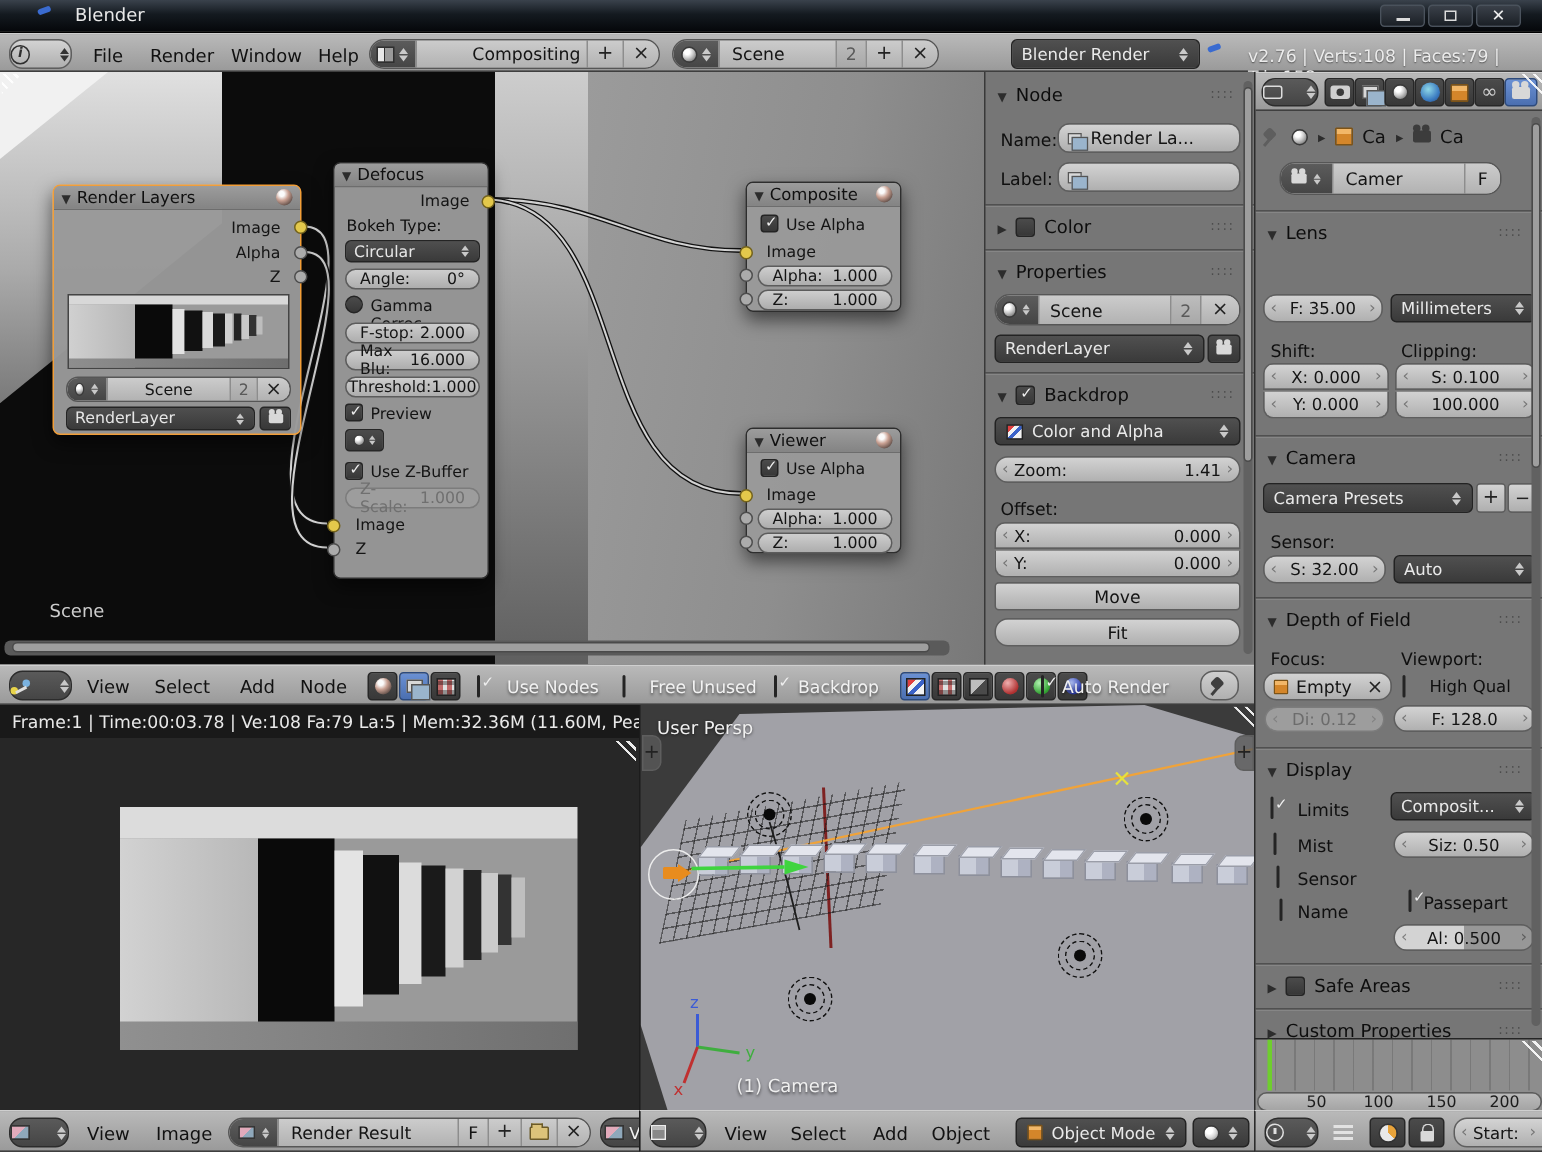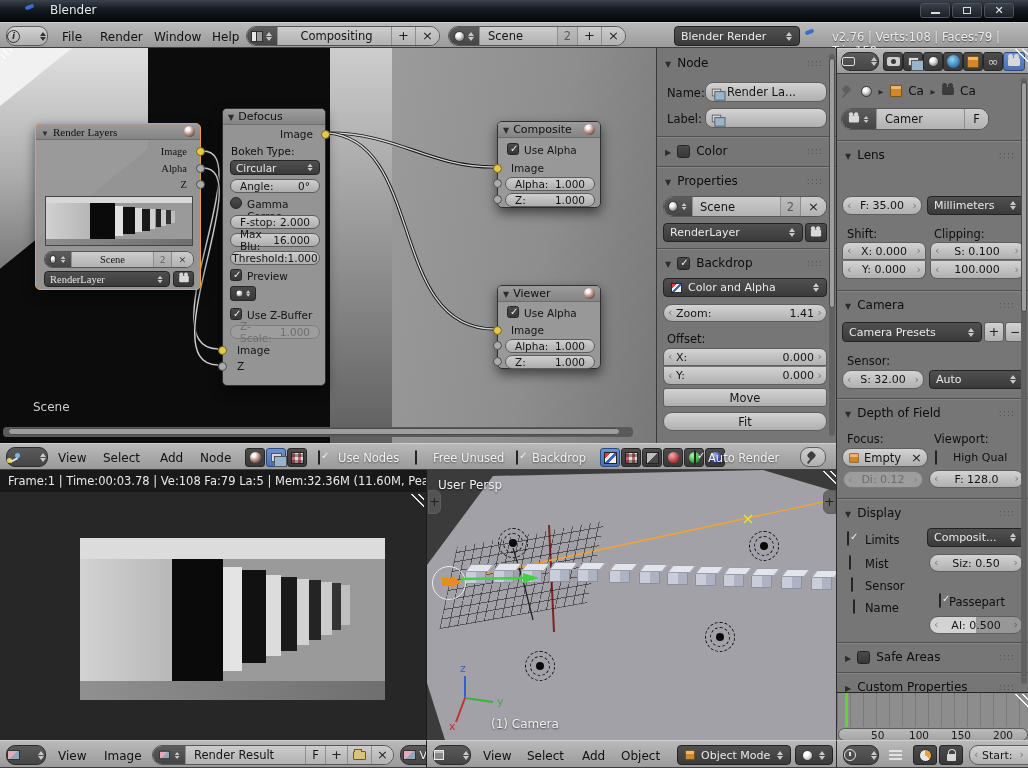--- a/index.html
+++ b/index.html
@@ -94,21 +94,21 @@
 .ic-clock{width:12px;height:12px;border-radius:50%;border:1.5px solid #e0e0e0;position:relative;}
 .ic-clock::before{content:"";position:absolute;left:4px;top:1.5px;width:1.5px;height:4px;background:#e0e0e0;}
 .ic-img{width:13px;height:10px;border:1px solid #333;background:linear-gradient(135deg,#e2aabb 0 50%,#8fa8bb 50%);}
 .ic-cubew{width:10px;height:10px;border:1.5px solid #ececec;background:linear-gradient(180deg,#bbb 0 30%,#888 30%);}
 .grip45{width:14px;height:14px;background:repeating-linear-gradient(45deg,rgba(255,255,255,.9) 0 1.5px,transparent 1.5px 5px);}
 .tl{clip-path:polygon(0 0,100% 0,0 100%);}
 .tr{clip-path:polygon(0 0,100% 0,100% 100%);}
 
 .node{position:absolute;background:rgba(153,153,153,.97);border:1px solid #2e2e2e;border-radius:5px;
   box-shadow:0 5px 12px rgba(0,0,0,.55);font-size:10.5px;color:#141414;}
-.node.sel{border:1.6px solid #f29e38;font-family:Liberation Serif, serif;}
+.node.sel{border:1.6px solid #f29e38;}
 .nh{height:16px;display:flex;align-items:center;gap:4px;padding:0 5px;color:#0f0f0f;font-size:11px;
   background:linear-gradient(#9c9c9c,#848484);border-bottom:1px solid #6d6d6d;border-radius:4px 4px 0 0;}
 .sock{position:absolute;width:9px;height:9px;border-radius:50%;}
 .sock.y{background:#e3c84b;border:1px solid #73621c;}
 .sock.g{background:#ababab;border:1px solid #4d4d4d;}
 .nsl{display:flex;align-items:center;justify-content:space-between;padding:0 9px;border-radius:7px;
   background:linear-gradient(#cecece,#adadad);border:1px solid #5c5c5c;font-size:10.5px;color:#141414;}
 .nsl.dis{background:#9d9d9d;border-color:#7c7c7c;color:#707070;}
 .ndm{display:flex;align-items:center;padding:0 5px;border-radius:4px;gap:3px;
   background:linear-gradient(#4f4f4f,#3a3a3a);border:1px solid #242424;color:#e6e6e6;font-size:10.5px;}
@@ -148,21 +148,21 @@
       </div>
     <span class="a menu-text" style="left:62px;top:7px;">File</span>
     <span class="a menu-text" style="left:100px;top:7px;">Render</span>
     <span class="a menu-text" style="left:154px;top:7px;">Window</span>
     <span class="a menu-text" style="left:212px;top:7px;text-align:right;">Help</span>
     <div class="a group" style="left:246px;top:3px;width:194px;height:20px;">
       <div class="gc dark" style="width:30px;">
           <span class="ic-layout"></span>
           <span class="ud" style="margin:0;"></span>
         </div>
-      <div class="gc" style="flex:1;justify-content:center;padding-left:8px;">
+      <div class="gc" style="flex:1;justify-content:flex-end;padding-left:8px;">
           <span>Compositing</span>
         </div>
       <div class="gc icplus" style="width:24px;"></div>
       <div class="gc icx" style="width:24px;"></div>
     </div>
     <div class="a group" style="left:448px;top:3px;width:178px;height:20px;">
       <div class="gc dark" style="width:30px;">
           <span class="ic-ball"></span>
           <span class="ud" style="margin:0;"></span>
         </div>
@@ -518,21 +518,21 @@
     <div class="a" style="left:4px;top:32px;width:184px;height:22px;display:flex;align-items:center;gap:6px;">
       <span class="ic-pin" style="filter:brightness(.45);"></span>
       <span class="ic-ball"></span>
       <span class="tR" style="transform:scale(.8);"></span>
       <span class="ic-cube"></span>
       <span class="lbD" style="font-size:12px;">Ca</span>
       <span class="tR" style="transform:scale(.8);"></span>
       <span class="ic-mcam dk"></span>
       <span class="lbD" style="font-size:12px;">Ca</span>
     </div>
-    <div class="a group" style="left:4px;top:60px;width:148px;height:22px;">
+    <div class="a group" style="left:16px;top:60px;width:148px;height:22px;">
       <div class="gc dark" style="width:34px;">
           <span class="ic-mcam" style="transform:scale(.85);"></span>
           <span class="ud" style="margin:0;transform:scale(.8);"></span>
         </div>
       <div class="gc" style="flex:1;justify-content:flex-start;padding-left:8px;">
           <span>Camer</span>
         </div>
       <div class="gc" style="width:24px;">
           <span>F</span>
         </div>

